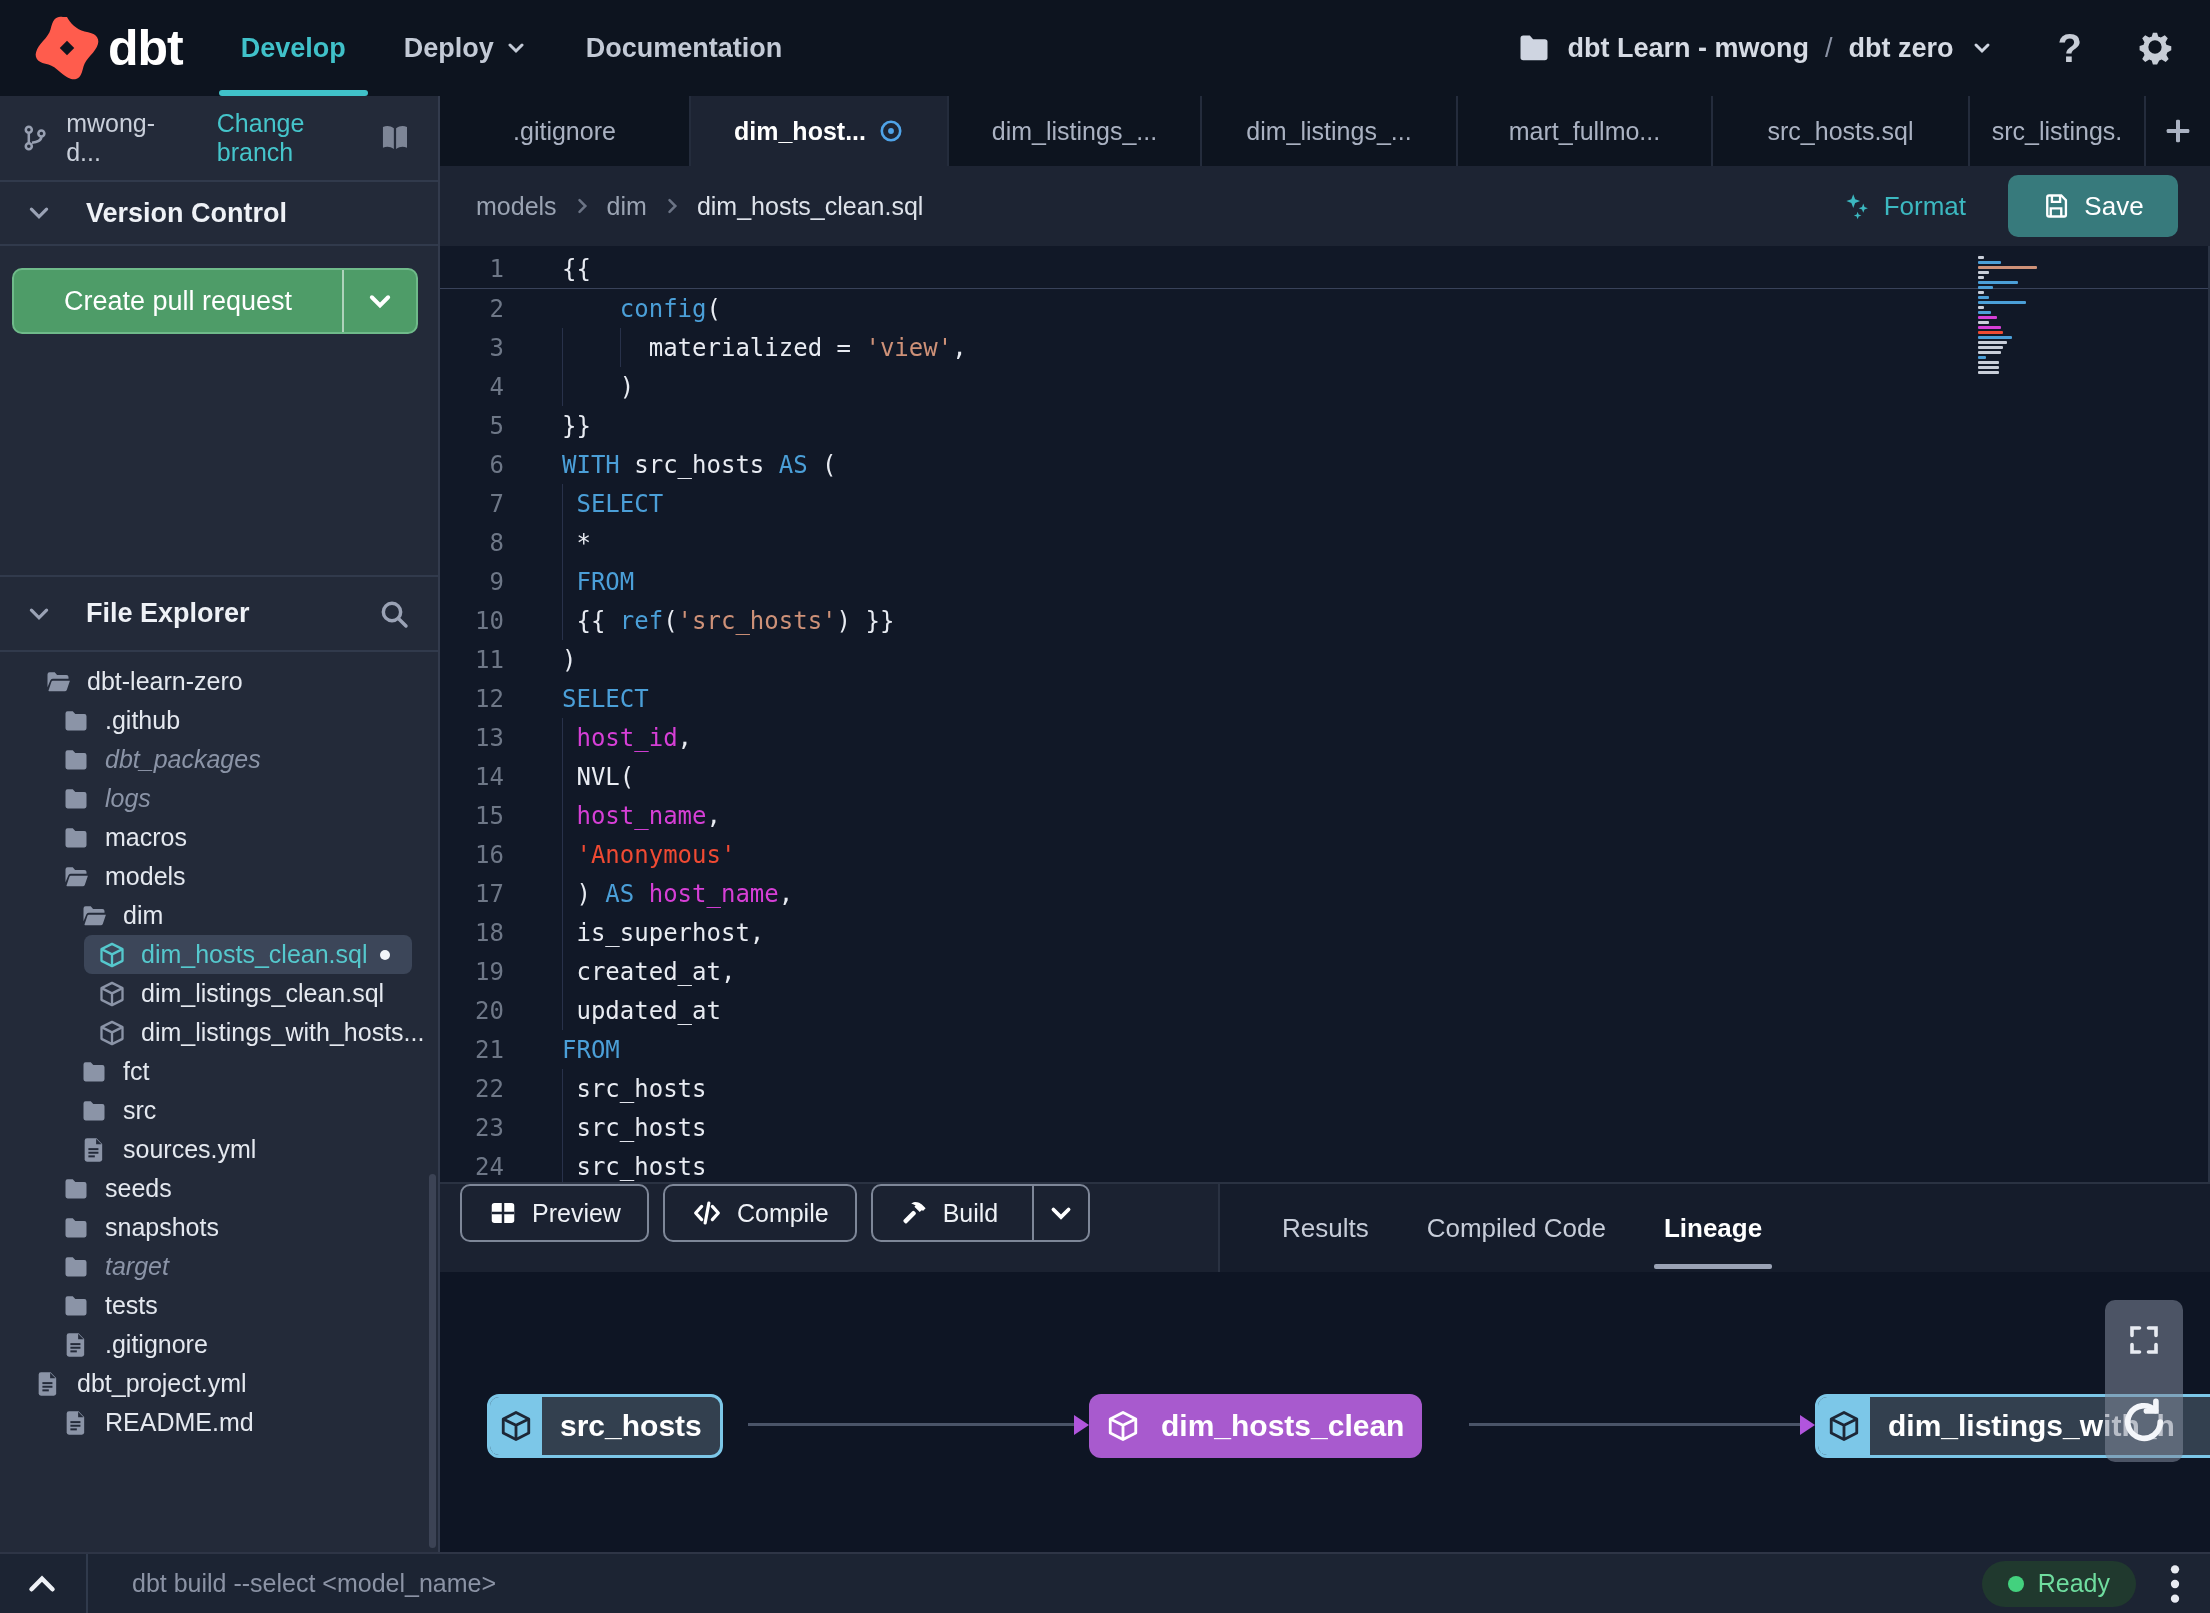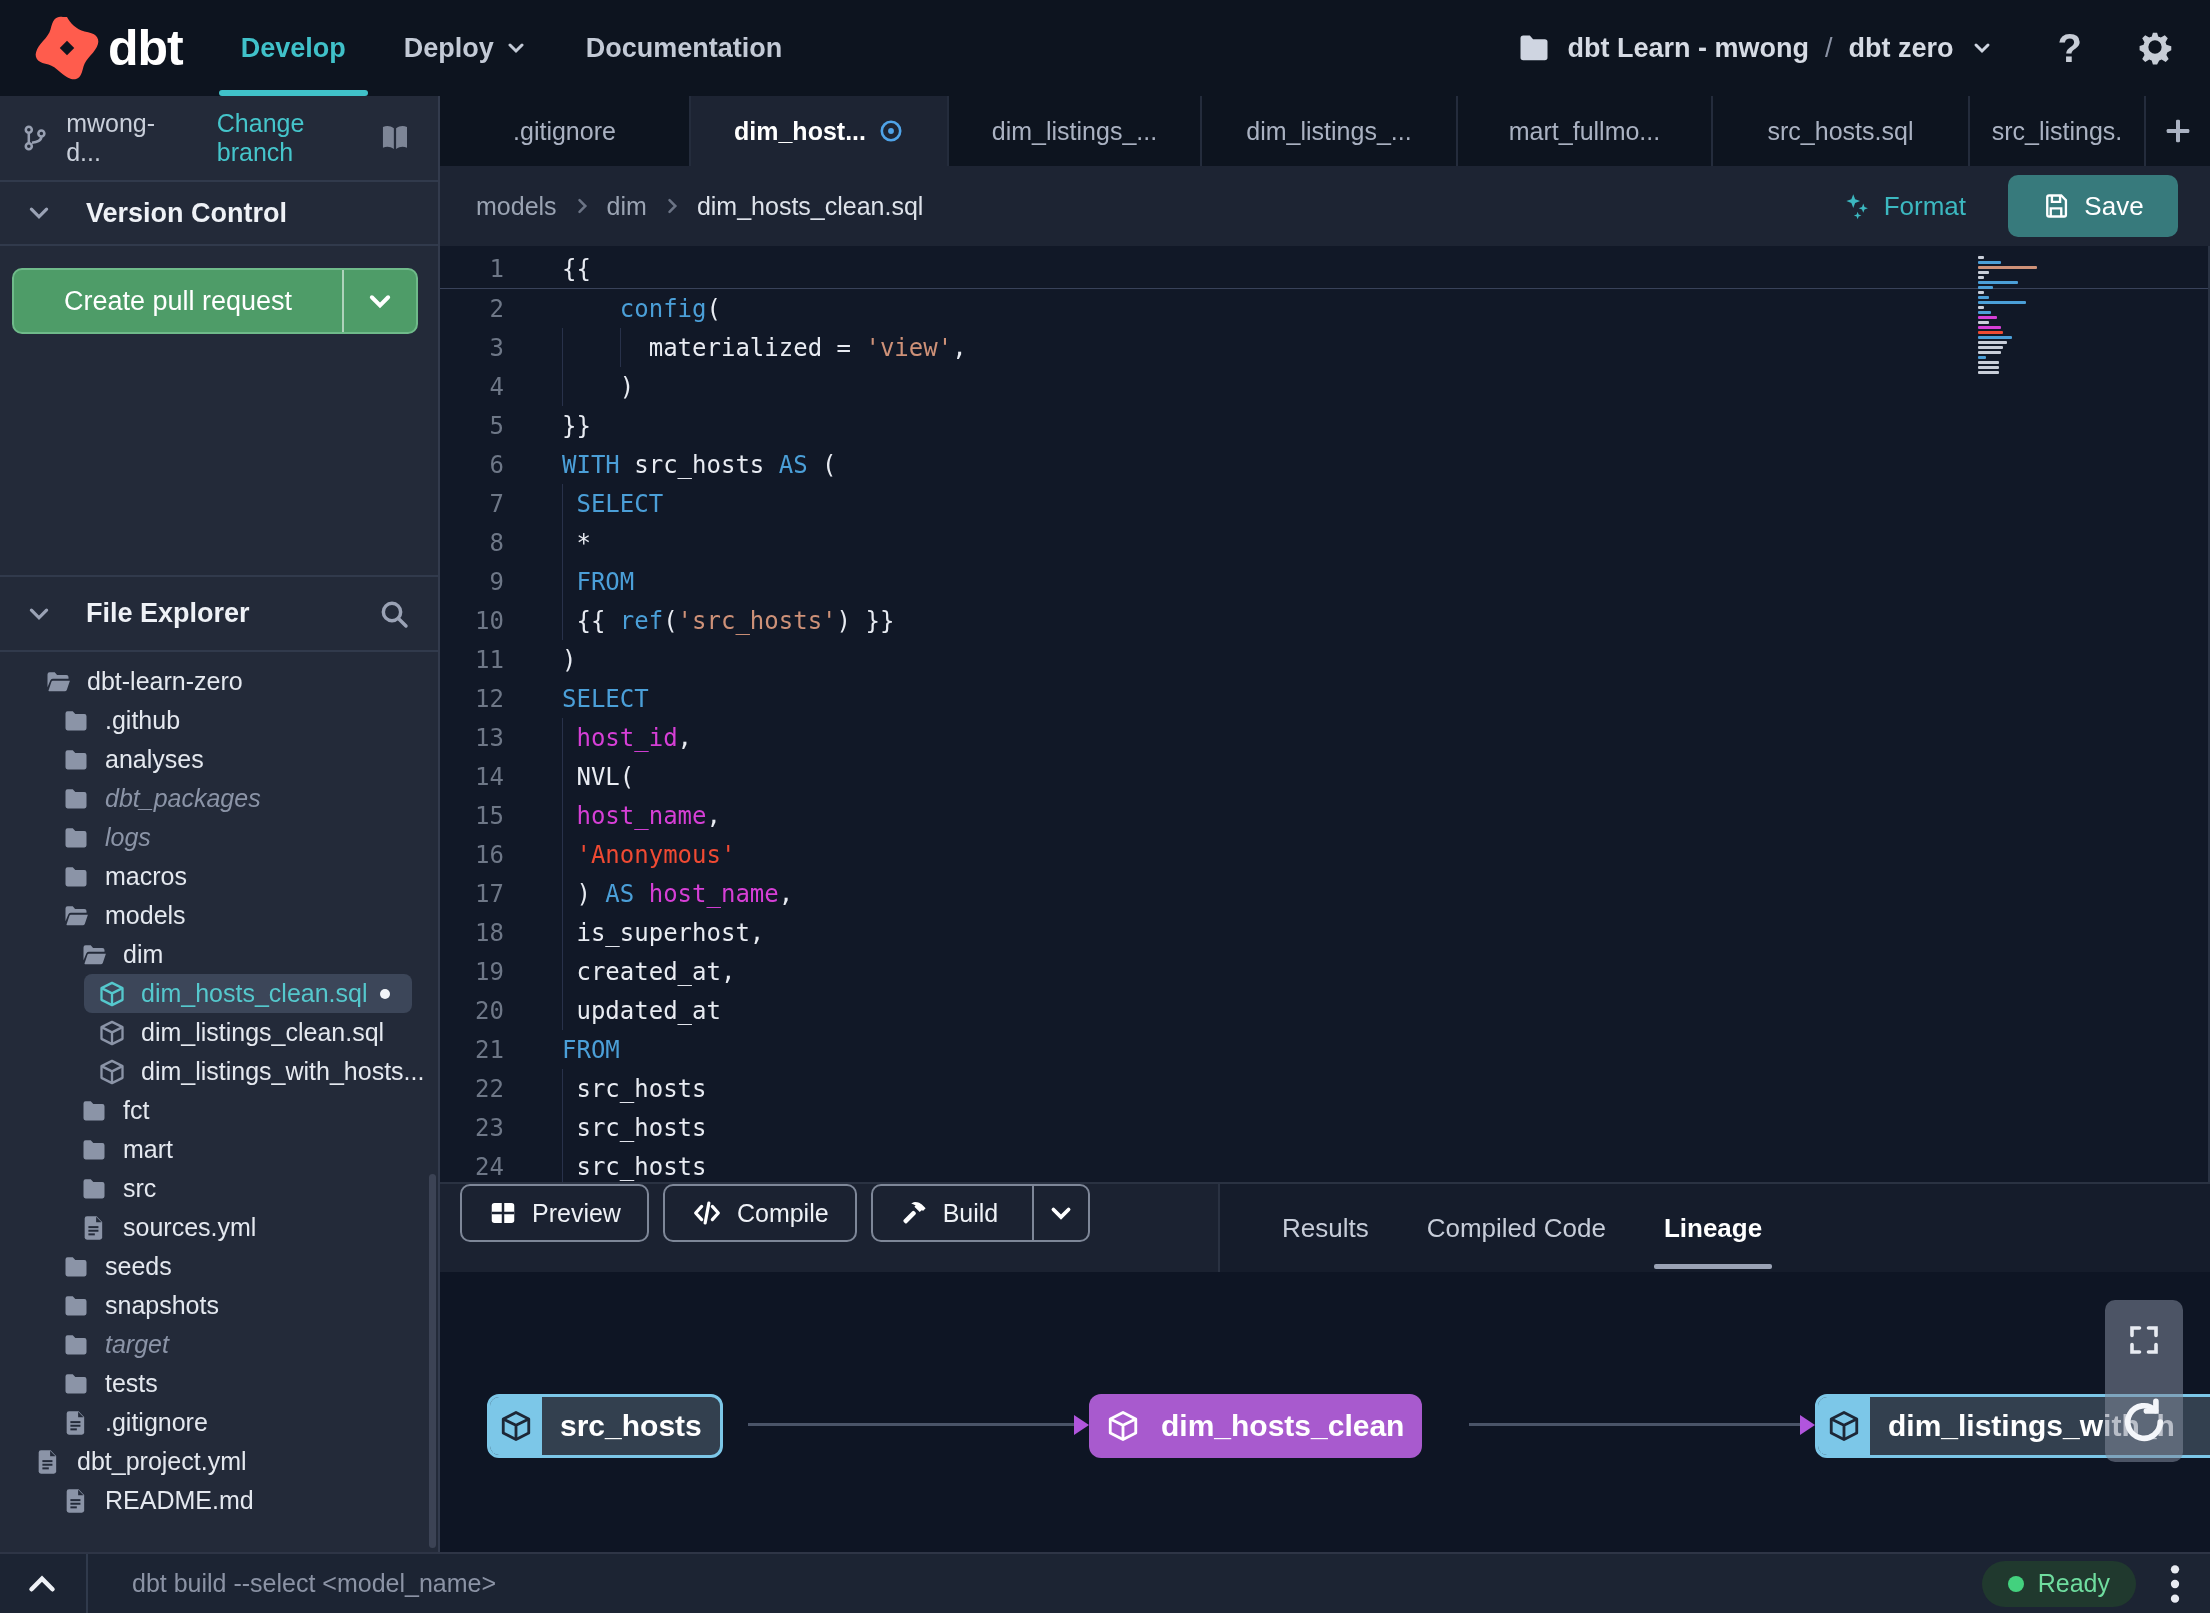--- a/index.html
+++ b/index.html
@@ -270,28 +270,20 @@
           <span>dbt-learn-zero</span>
         </div>
         <div class="tree-row" style="padding-left: 62px;">
           <span class="icn tree-ico">
             <svg viewBox="0 0 24 24" fill="currentColor">
               <path d="M3 5.5A1.8 1.8 0 0 1 4.8 3.7h4.4l2.2 2.4h7.8A1.8 1.8 0 0 1 21 7.9v10.4a1.8 1.8 0 0 1-1.8 1.8H4.8A1.8 1.8 0 0 1 3 18.3z"></path>
             </svg>
           </span>
           <span>.github</span>
         </div>
-        <div class="tree-row" style="padding-left: 62px;">
-          <span class="icn tree-ico">
-            <svg viewBox="0 0 24 24" fill="currentColor">
-              <path d="M3 5.5A1.8 1.8 0 0 1 4.8 3.7h4.4l2.2 2.4h7.8A1.8 1.8 0 0 1 21 7.9v10.4a1.8 1.8 0 0 1-1.8 1.8H4.8A1.8 1.8 0 0 1 3 18.3z"></path>
-            </svg>
-          </span>
-          <span>analyses</span>
-        </div>
         <div class="tree-row dim" style="padding-left: 62px;">
           <span class="icn tree-ico">
             <svg viewBox="0 0 24 24" fill="currentColor">
               <path d="M3 5.5A1.8 1.8 0 0 1 4.8 3.7h4.4l2.2 2.4h7.8A1.8 1.8 0 0 1 21 7.9v10.4a1.8 1.8 0 0 1-1.8 1.8H4.8A1.8 1.8 0 0 1 3 18.3z"></path>
             </svg>
           </span>
           <span>dbt_packages</span>
         </div>
         <div class="tree-row dim" style="padding-left: 62px;">
           <span class="icn tree-ico">
@@ -355,28 +347,20 @@
           </span>
           <span>dim_listings_with_hosts...</span>
         </div>
         <div class="tree-row" style="padding-left: 80px;">
           <span class="icn tree-ico">
             <svg viewBox="0 0 24 24" fill="currentColor">
               <path d="M3 5.5A1.8 1.8 0 0 1 4.8 3.7h4.4l2.2 2.4h7.8A1.8 1.8 0 0 1 21 7.9v10.4a1.8 1.8 0 0 1-1.8 1.8H4.8A1.8 1.8 0 0 1 3 18.3z"></path>
             </svg>
           </span>
           <span>fct</span>
-        </div>
-        <div class="tree-row" style="padding-left: 80px;">
-          <span class="icn tree-ico">
-            <svg viewBox="0 0 24 24" fill="currentColor">
-              <path d="M3 5.5A1.8 1.8 0 0 1 4.8 3.7h4.4l2.2 2.4h7.8A1.8 1.8 0 0 1 21 7.9v10.4a1.8 1.8 0 0 1-1.8 1.8H4.8A1.8 1.8 0 0 1 3 18.3z"></path>
-            </svg>
-          </span>
-          <span>mart</span>
         </div>
         <div class="tree-row" style="padding-left: 80px;">
           <span class="icn tree-ico">
             <svg viewBox="0 0 24 24" fill="currentColor">
               <path d="M3 5.5A1.8 1.8 0 0 1 4.8 3.7h4.4l2.2 2.4h7.8A1.8 1.8 0 0 1 21 7.9v10.4a1.8 1.8 0 0 1-1.8 1.8H4.8A1.8 1.8 0 0 1 3 18.3z"></path>
             </svg>
           </span>
           <span>src</span>
         </div>
         <div class="tree-row" style="padding-left: 80px;">

